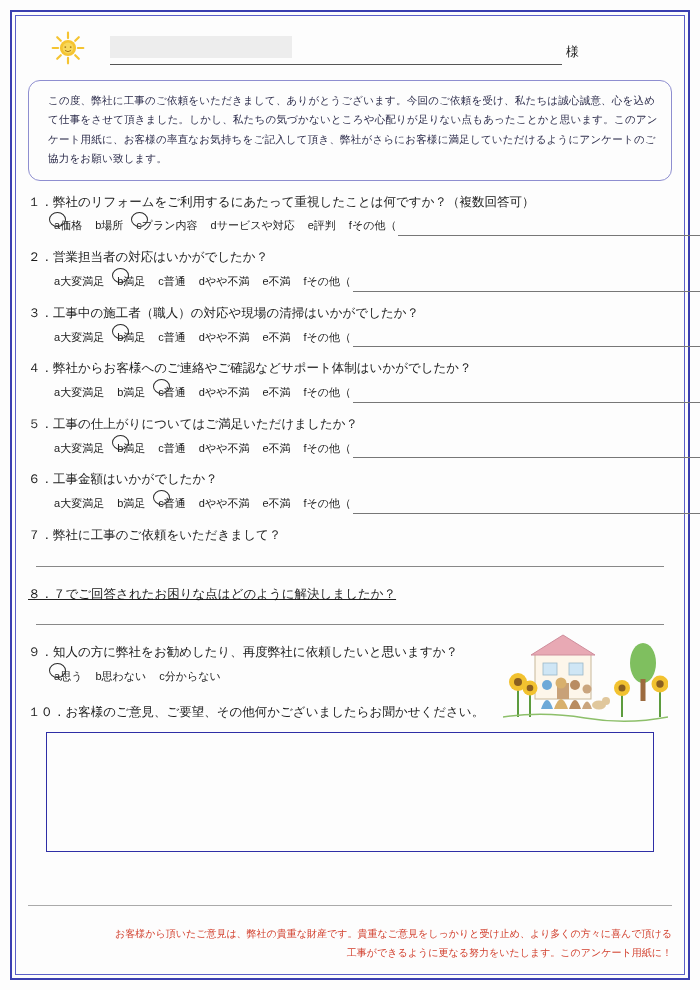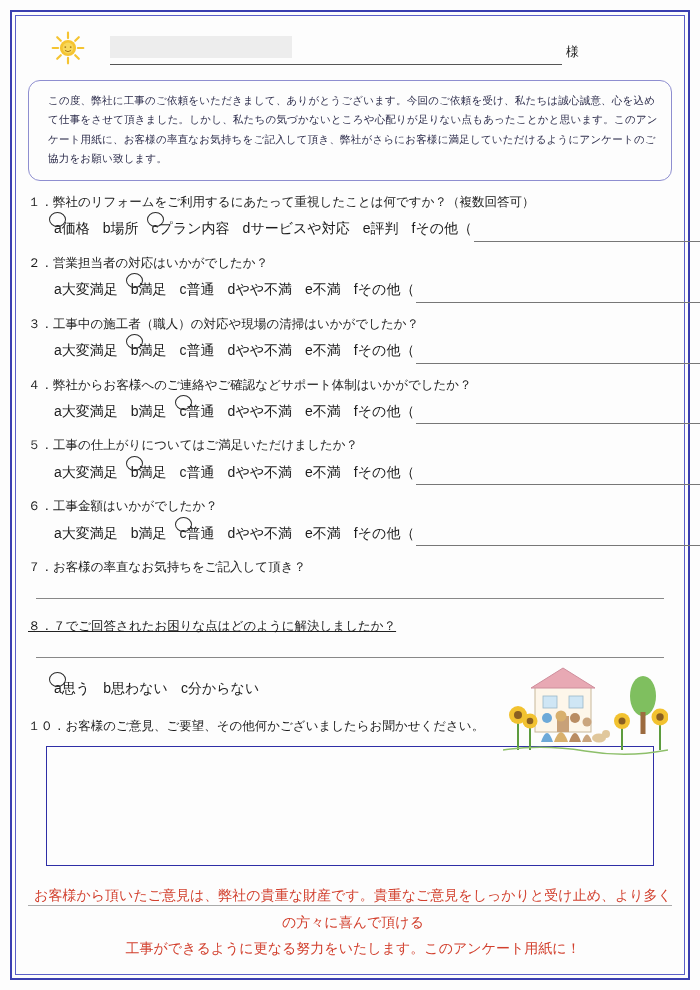--- a/index.html
+++ b/index.html
@@ -93,21 +93,21 @@
   .q-block {
     margin-top: 12px;
   }
   .q-title {
     font-size: 12.5px;
     color: #1b1b1b;
     line-height: 1.5;
     margin-bottom: 5px;
   }
   .choices {
-    font-size: 14px;
+    font-size: 11px;
     color: #1b1b1b;
     padding-left: 26px;
     line-height: 1.8;
     position: relative;
     white-space: nowrap;
   }
   .choice {
     display: inline-block;
     margin-right: 13px;
     position: relative;
@@ -167,24 +167,24 @@
     height: 118px;
     border: 1.5px solid #2f2fa6;
   }
 
   
   .footer {
     position: absolute;
     left: 0;
     right: 0;
     bottom: 2px;
-    font-size: 14px;
+    font-size: 10px;
     color: #d2402e;
     line-height: 1.9;
-    text-align: center;
+    text-align: right;
     padding-left: 6px;
   }
   .footer-rule {
     position: absolute;
     left: 0;
     right: 0;
     bottom: 58px;
     border-top: 1px solid #aaa;
   }
 </style>
@@ -271,21 +271,21 @@
       <div class="q-title">
         <span>６．</span><span>工事金額はいかがでしたか？</span>
       </div>
       <div class="choices">
         <span class="choice"><span class="mark">a</span><span>大変満足</span></span><span class="choice"><span class="mark">b</span><span>満足</span></span><span class="choice circled"><span class="mark">c</span><span>普通</span></span><span class="choice"><span class="mark">d</span><span>やや不満</span></span><span class="choice"><span class="mark">e</span><span>不満</span></span><span class="other-choice"><span>f</span><span>その他（</span><span class="other-line other-line-long"></span></span>
       </div>
     </div>
 
     <div class="q-block">
       <div class="q-title">
-        <span>７．</span><span>お客様の率直なお気持ちをご記入して頂き？</span>
+        <span>７．</span><span>弊社に工事のご依頼をいただきまして？</span>
       </div>
       <div class="answer-line"></div>
     </div>
 
     <div class="q-block" style="margin-top:18px;text-decoration:underline;">
       <div class="q-title">
         <span>８．</span><span>７でご回答されたお困りな点はどのように解決しましたか？</span>
       </div>
       <div class="answer-line"></div>
     </div>
@@ -327,20 +327,23 @@
           <rect x="118" y="62" width="2" height="26" fill="#5d9c3e"></rect>
           <circle cx="119" cy="59" r="8" fill="#f2c230"></circle>
           <circle cx="119" cy="59" r="3.5" fill="#8a5f21"></circle>
           <rect x="156" y="58" width="2" height="30" fill="#5d9c3e"></rect>
           <circle cx="157" cy="55" r="8.5" fill="#f2c230"></circle>
           <circle cx="157" cy="55" r="3.7" fill="#8a5f21"></circle>
         </g>
 
         <path d="M0 88 q40 -6 82 1 q42 7 83 -1" stroke="#8dbf6a" stroke-width="1.6" fill="none"></path>
       </svg>
+      <div class="q-title">
+        <span>９．</span><span>知人の方に弊社をお勧めしたり、再度弊社に依頼したいと思いますか？</span>
+      </div>
       <div class="choices">
         <span class="choice circled"><span class="mark">a</span><span>思う</span></span><span class="choice"><span class="mark">b</span><span>思わない</span></span><span class="choice"><span class="mark">c</span><span>分からない</span></span>
       </div>
     </div>
 
     <div class="q-block" style="margin-top:16px;">
       <div class="q-title">
         <span>１０．</span><span>お客様のご意見、ご要望、その他何かございましたらお聞かせください。</span>
       </div>
       <div class="comment-box"></div>

